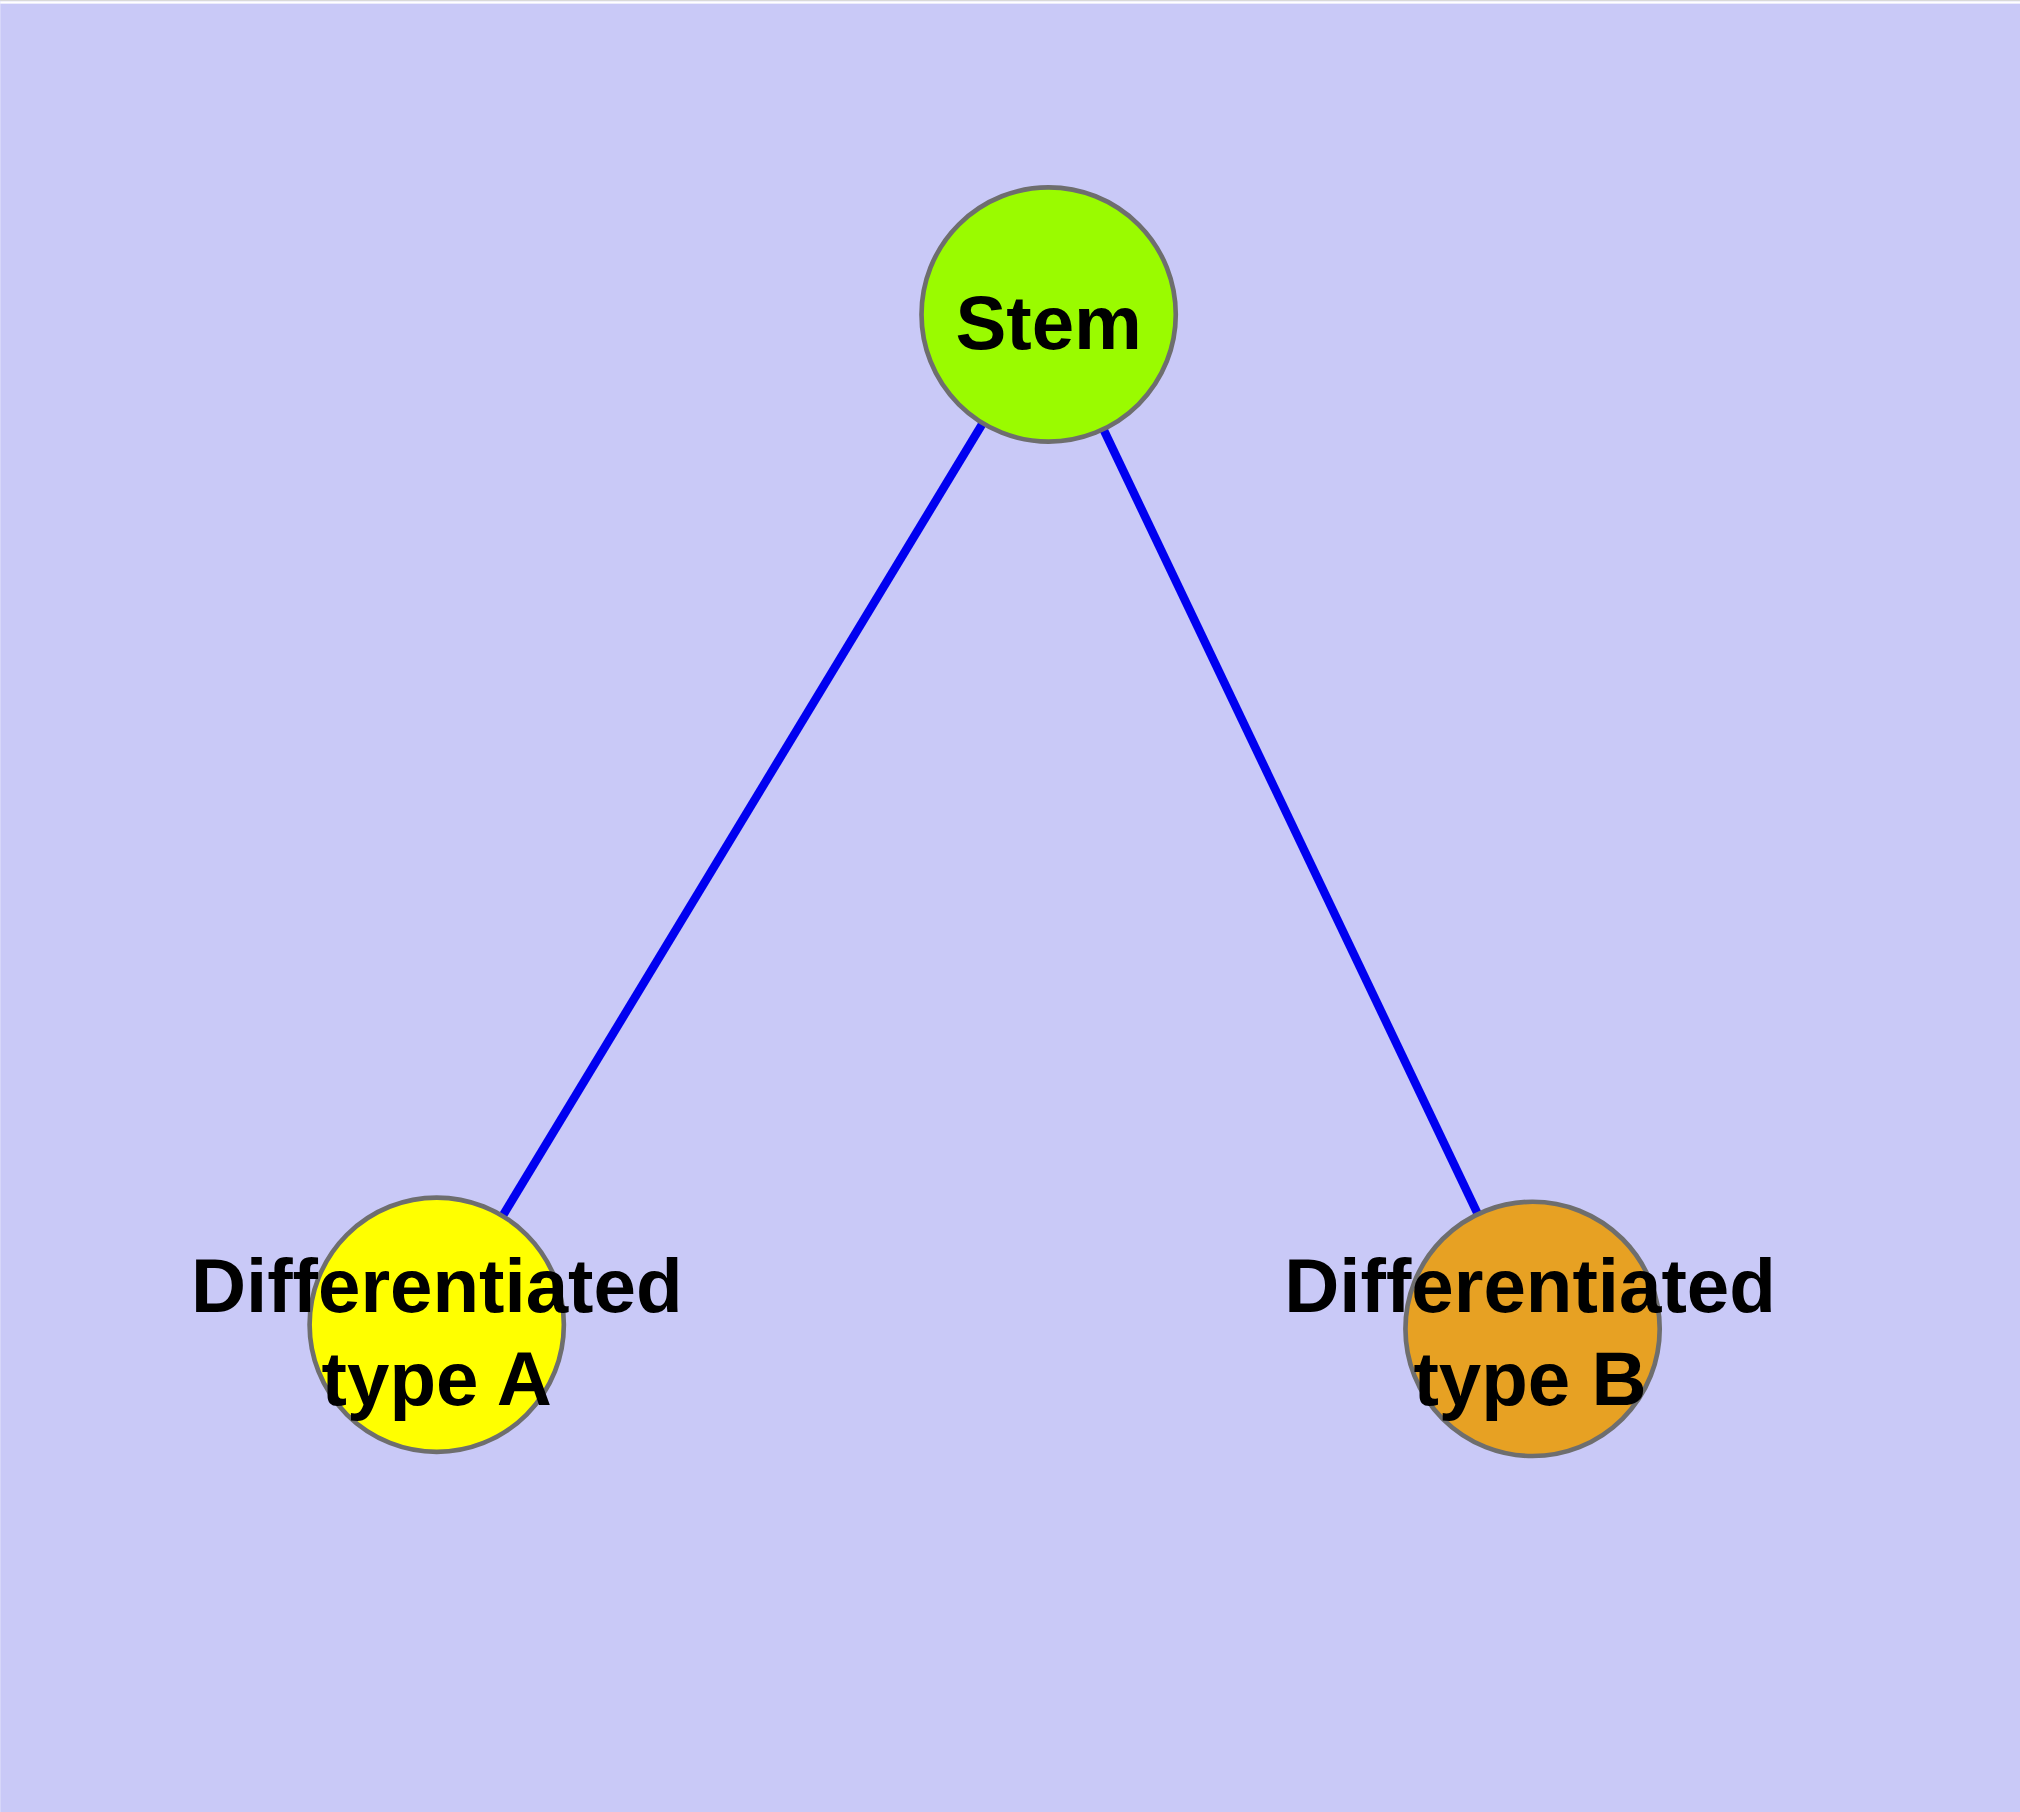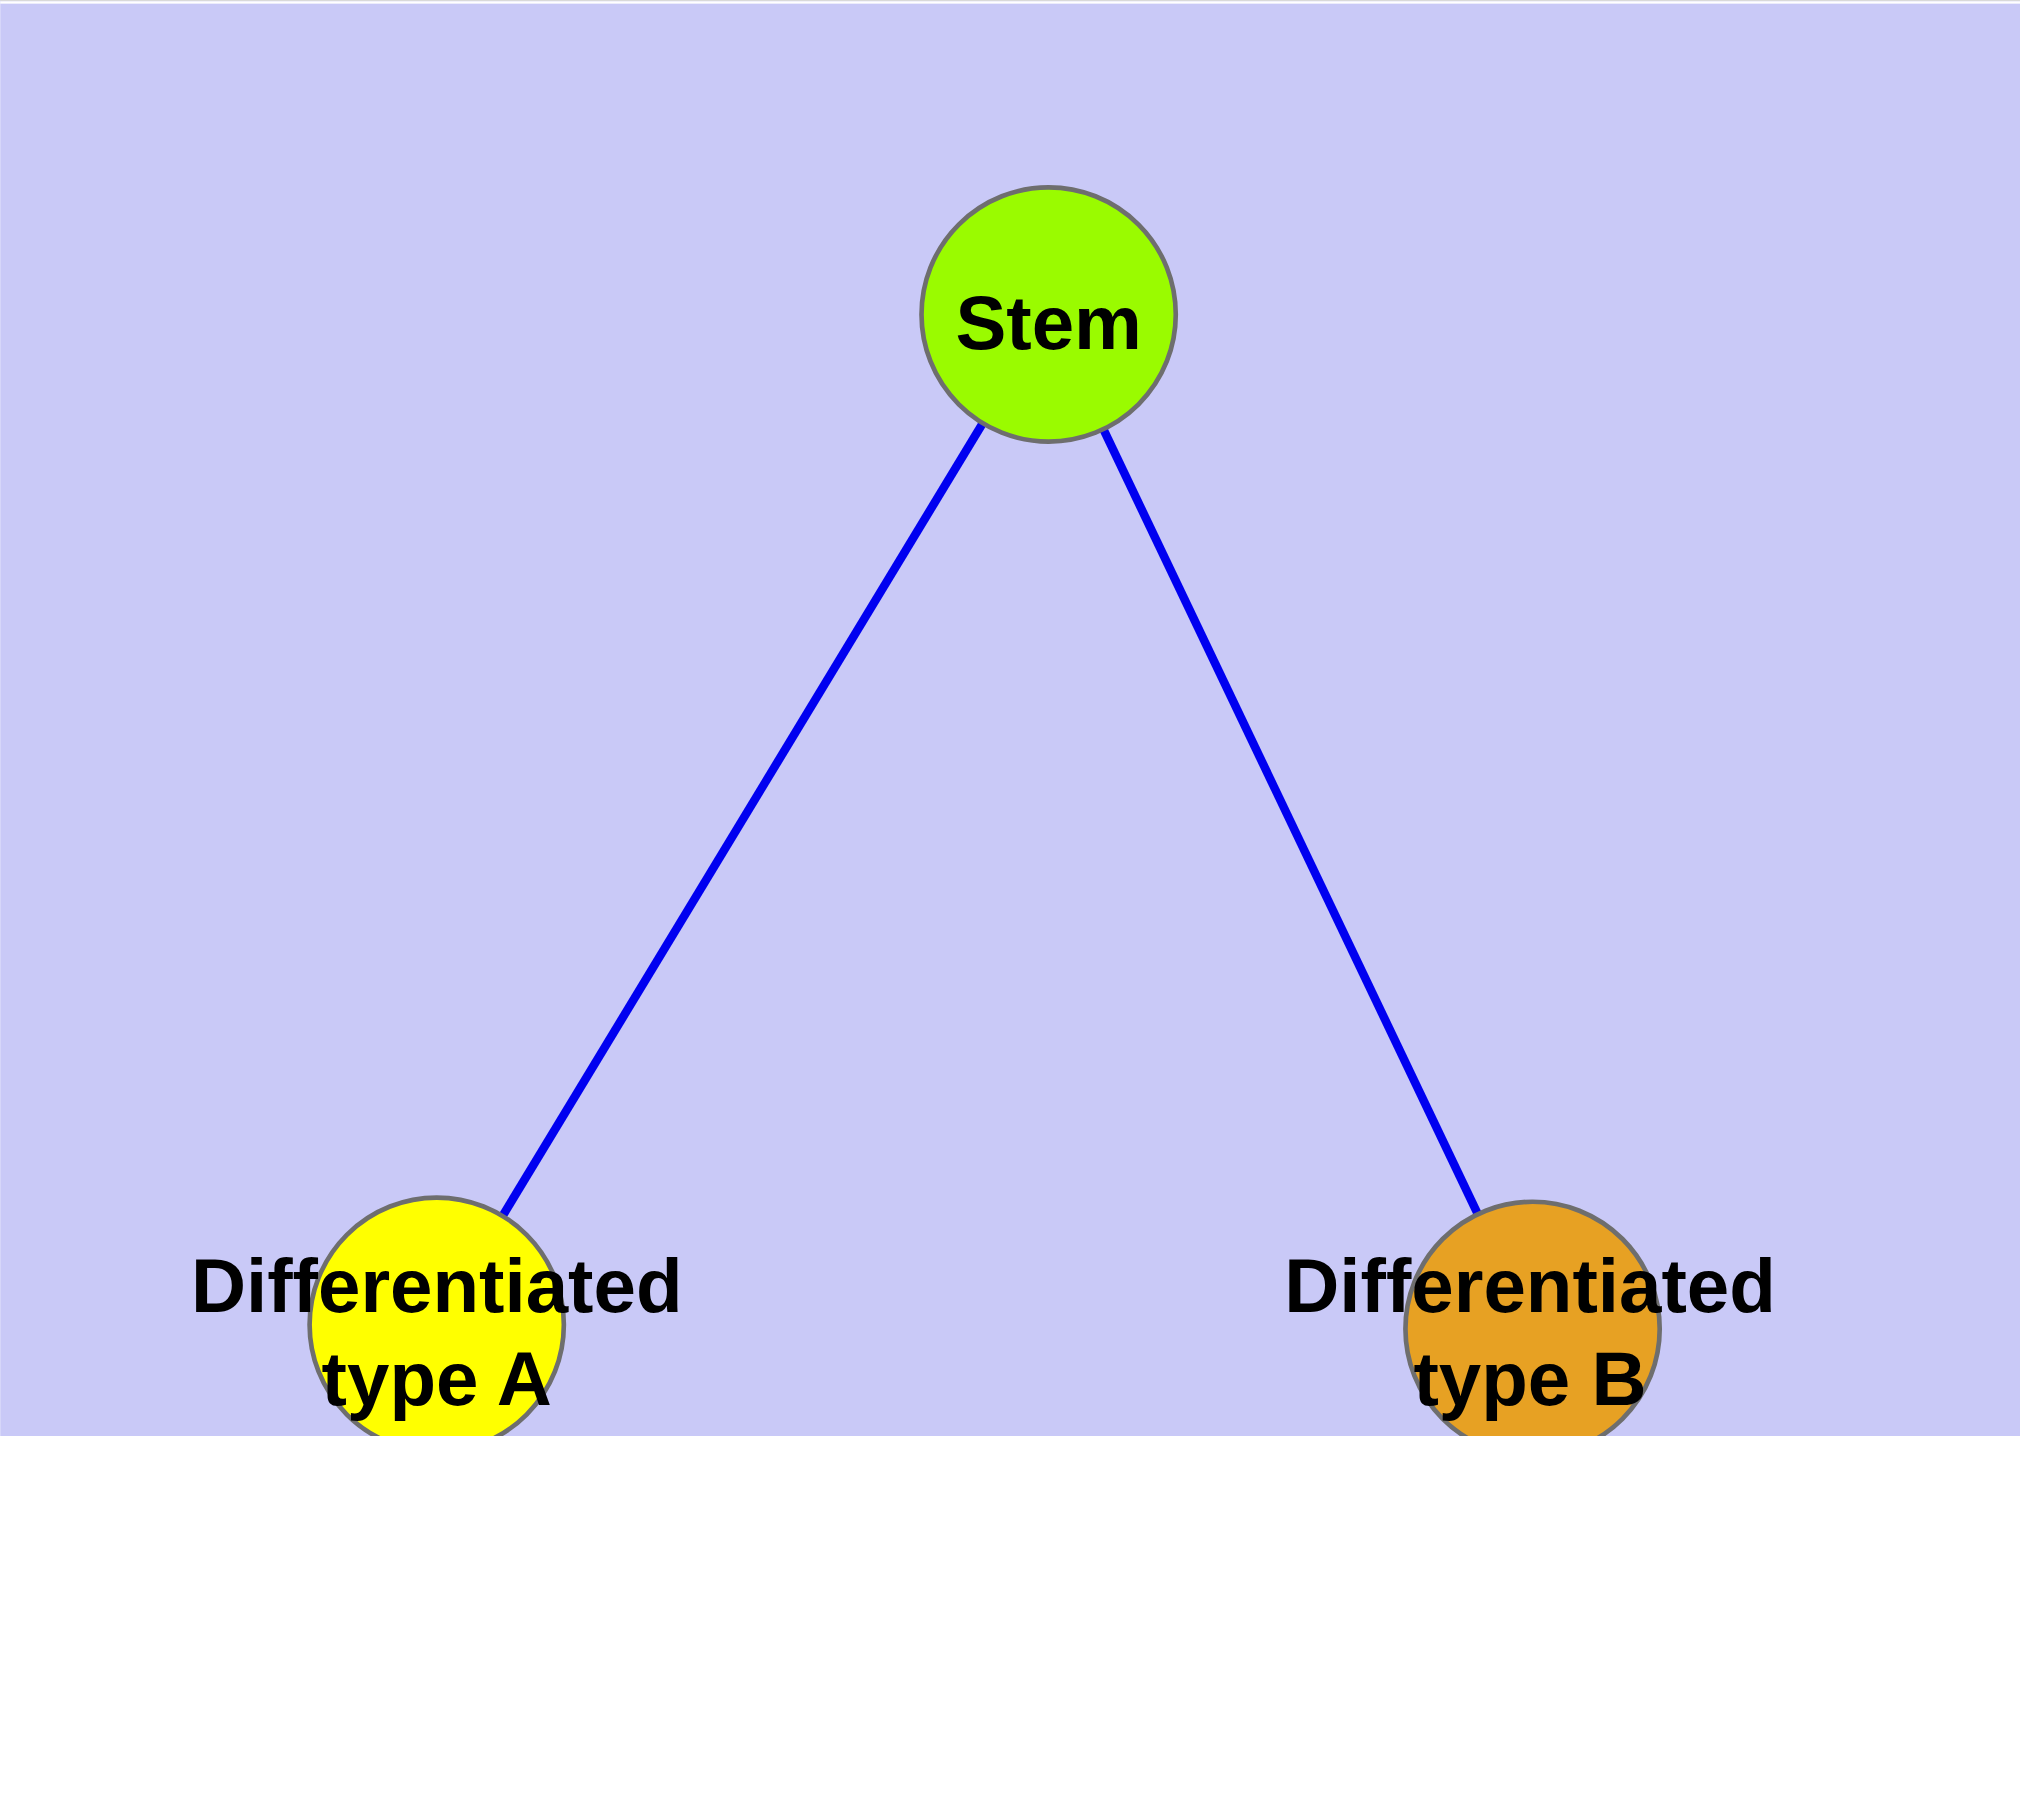--- a/index.html
+++ b/index.html
@@ -2,21 +2,21 @@
 <html style="font-size:13.6px"><head>
 <meta charset="utf-8">
 <style>
   html, body {
     margin: 0;
     padding: 0;
     background: #ffffff;
   }
   .canvas-wrap {
     width: 2021px;
-    height: 1436px;
+    height: 1812px;
     position: relative;
   }
   svg {
     display: block;
     width: 2021px;
     height: 1812px;
   }
   .node-label {
     font-family: "Liberation Sans", "DejaVu Sans", sans-serif;
     font-weight: bold;

